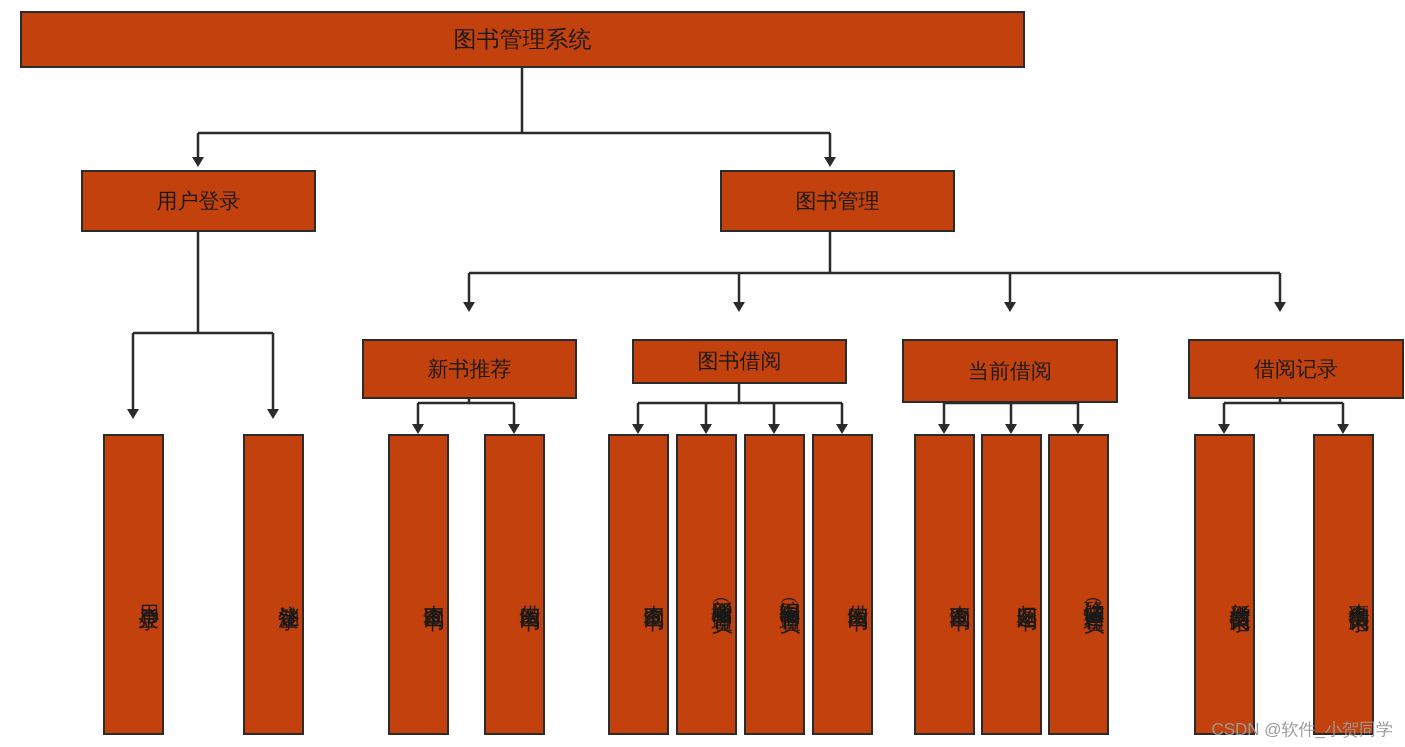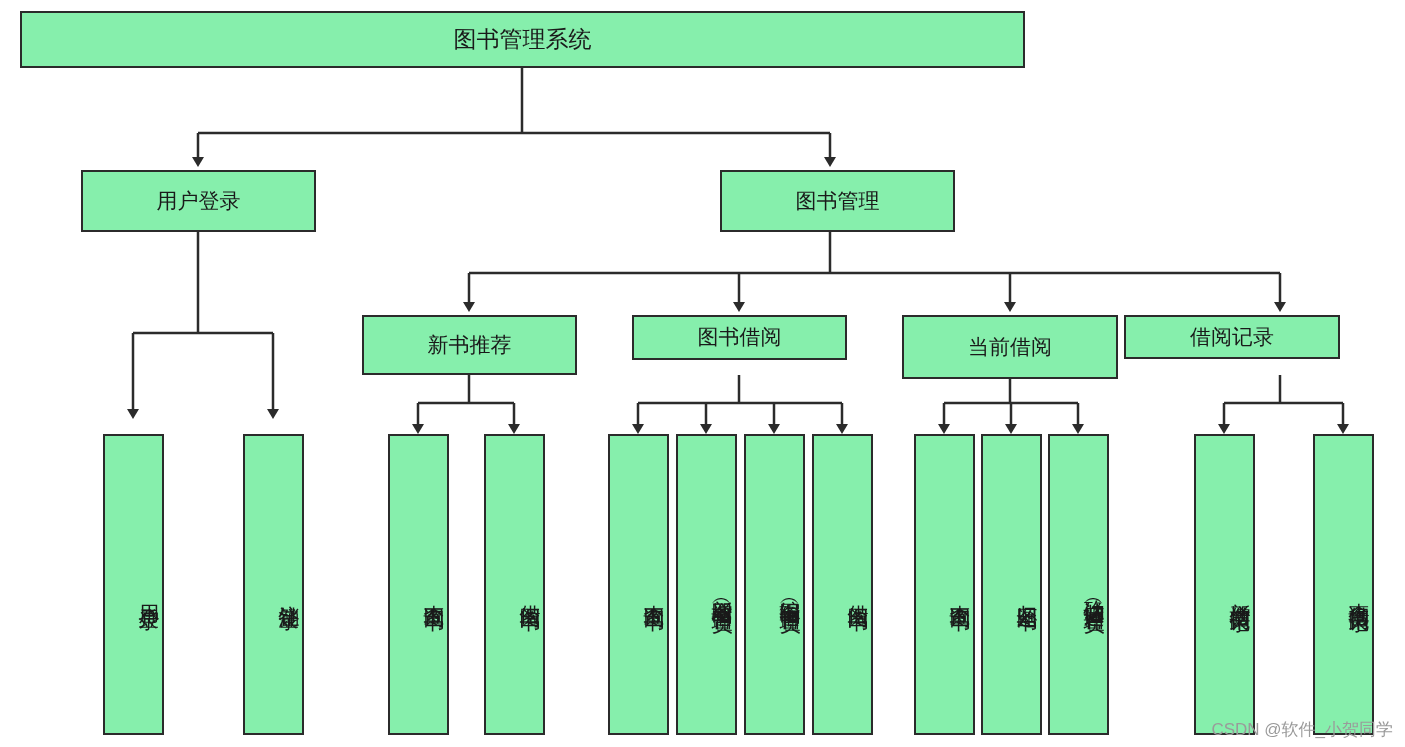--- a/index.html
+++ b/index.html
@@ -21,36 +21,37 @@
     left: 0;
     top: 0;
     width: 1405px;
     height: 747px;
     pointer-events: none;
   }
   .node {
     position: absolute;
     box-sizing: border-box;
     border: 2.5px solid #2b2b2b;
-    background: #86efac;
+    background: #c2410c;
     display: flex;
     align-items: center;
     justify-content: center;
     color: #1a1a1a;
     line-height: 1.28;
     text-align: center;
   }
   .node.root {
     font-size: 23px;
   }
   .node.l2 {
     font-size: 21px;
   }
   .node.l3 {
     font-size: 21px;
+    margin-top: 24px;
   }
   .node.leaf {
     font-size: 21px;
     writing-mode: vertical-rl;
     text-orientation: upright;
     align-items: flex-start;
     justify-content: center;
     padding-top: 14px;
     letter-spacing: 2px;
   }
@@ -137,21 +138,21 @@
 
   <div class="node l3" style="left:362px; top:315px; width:215px; height:60px;">
     <span>新书推荐</span>
   </div>
   <div class="node l3" style="left:632px; top:315px; width:215px; height:45px;">
     <span>图书借阅</span>
   </div>
   <div class="node l3" style="left:902px; top:315px; width:216px; height:64px;">
     <span>当前借阅</span>
   </div>
-  <div class="node l3" style="left:1124px; top:315px; width:216px; height:44px;">
+  <div class="node l3" style="left:1188px; top:315px; width:216px; height:60px;">
     <span>借阅记录</span>
   </div>
 
   <div class="node leaf" style="left:103px; top:434px; width:61px; height:301px;">
     <span>用户登录</span>
   </div>
   <div class="node leaf" style="left:243px; top:434px; width:61px; height:301px;">
     <span>注销登录</span>
   </div>
 

